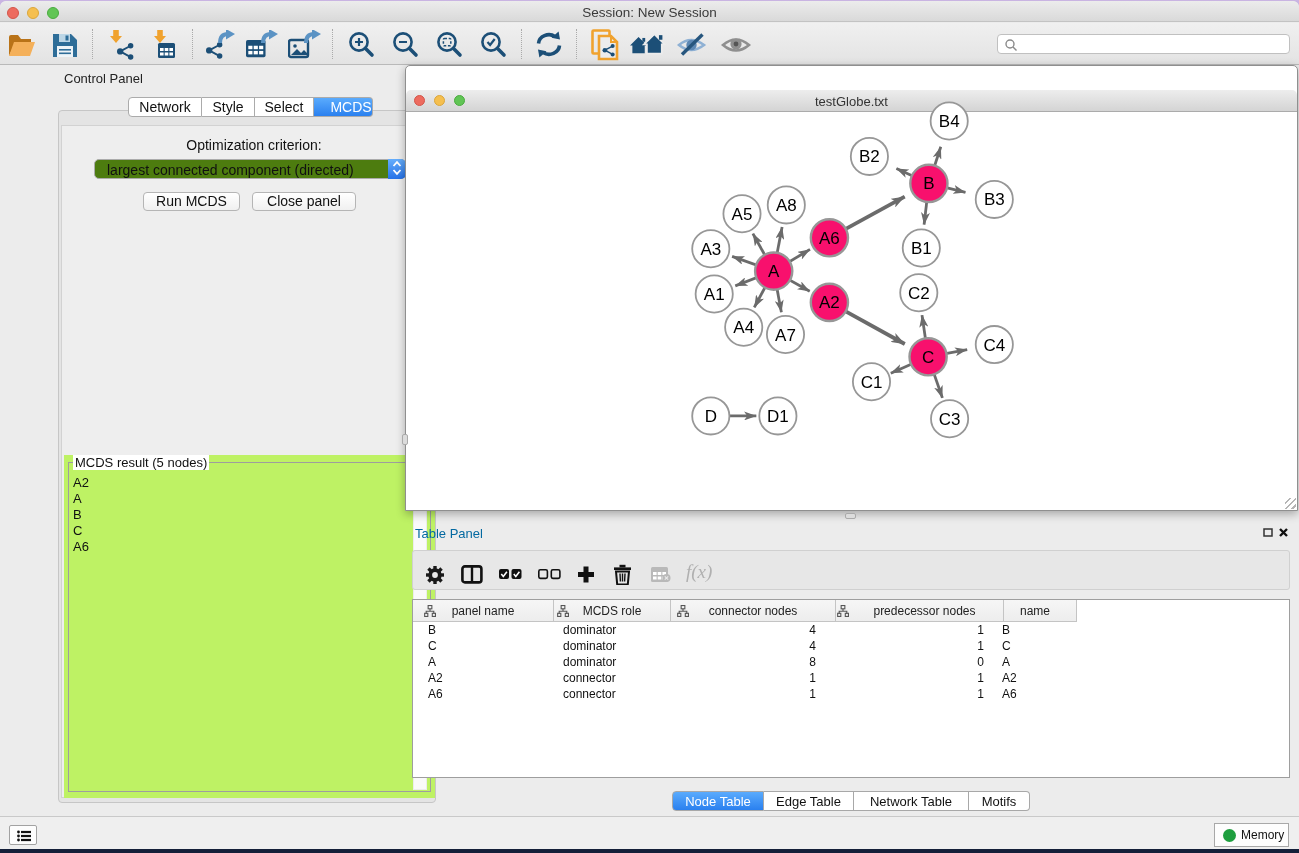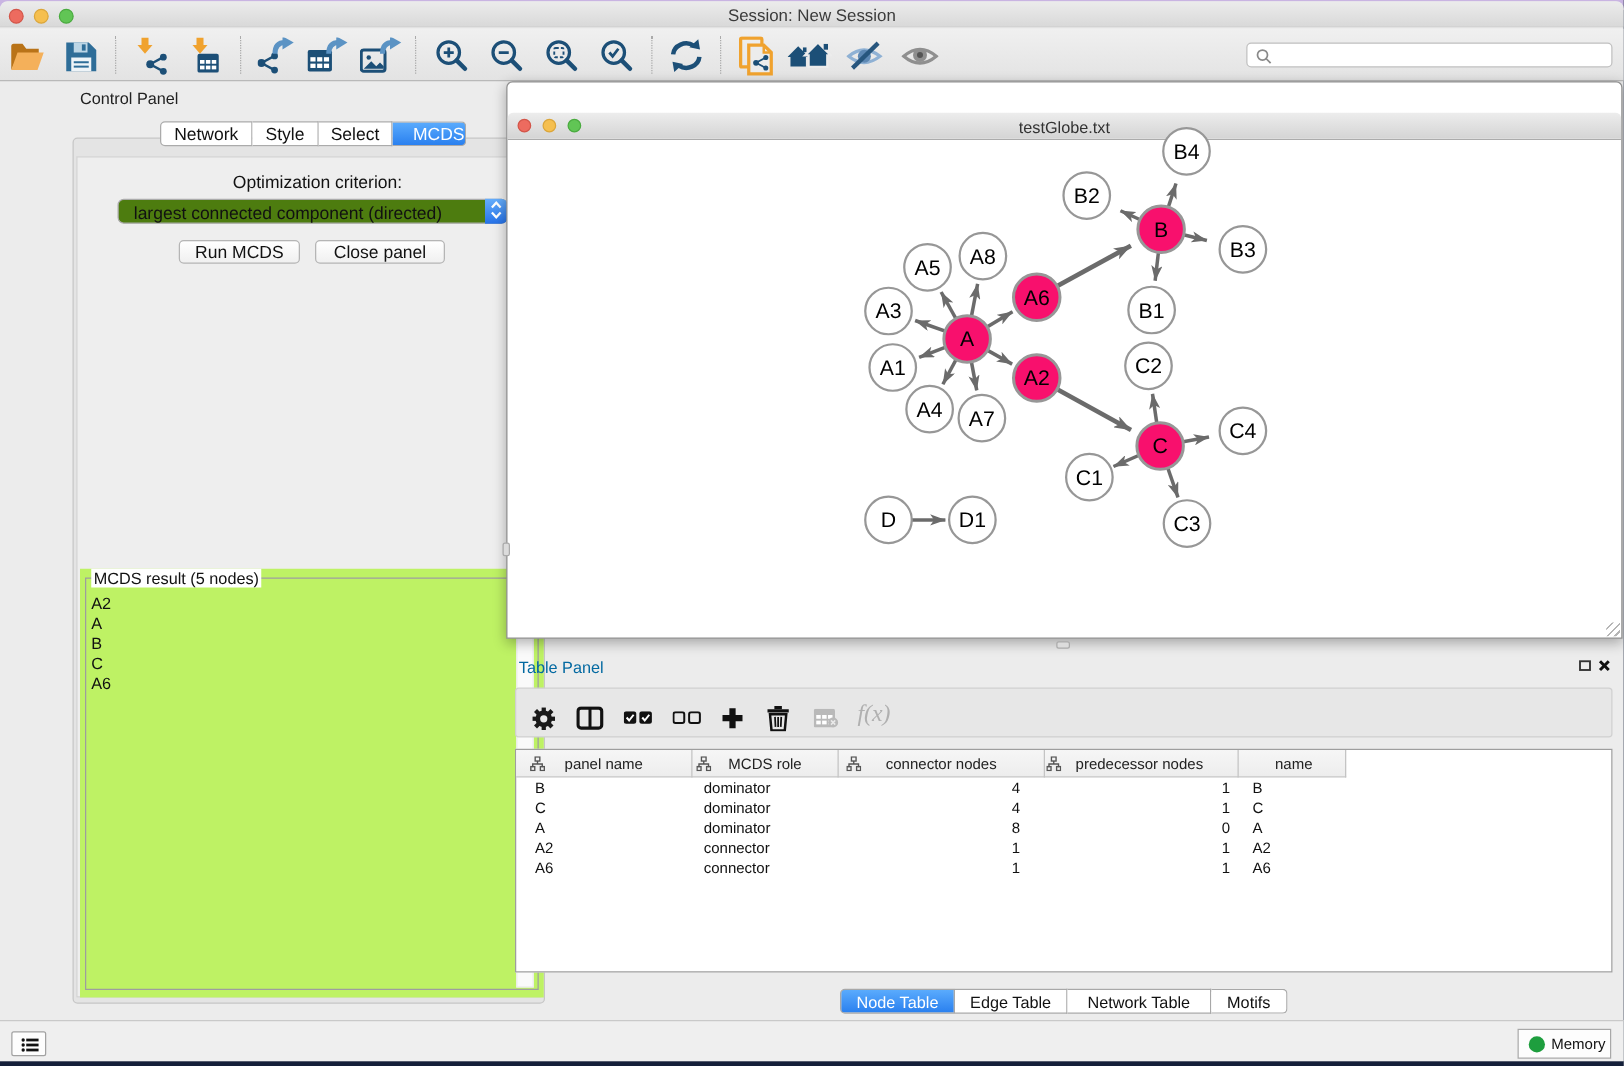--- a/index.html
+++ b/index.html
@@ -393,21 +393,21 @@
       <circle cx="15.5" cy="11" r="4" fill="#b9b9b9"></circle>
       <path d="M13.8,9.3 l3.4,3.4 M17.2,9.3 l-3.4,3.4" stroke="#e9e9e9" stroke-width="1.2"></path>
     </svg>
   <div id="fx">f(x)</div>
 
   <div id="tbl">
     <div id="thead" style="left:0;width:664px;"></div>
     <div class="hcell" style="left:0px;width:141px;">panel name</div>
     <div class="hcell" style="left:141px;width:117px;">MCDS role</div>
     <div class="hcell" style="left:258px;width:165px;">connector nodes</div>
-    <div class="hcell" style="left:420px;width:158px;text-align:center;">predecessor nodes</div>
+    <div class="hcell" style="left:433px;width:158px;text-align:center;">predecessor nodes</div>
     <div class="hcell" style="left:581px;width:83px;">name</div>
     <svg style="position:absolute;left:11px;top:5px" width="12" height="12" viewBox="0 0 11 11">
         <rect x="3.8" y="0.5" width="3.4" height="3" fill="none" stroke="#555" stroke-width="1"></rect>
         <path d="M5.5,3.5 V5.7 M2,8 V5.7 H9 V8" fill="none" stroke="#555" stroke-width="1"></path>
         <rect x="0.6" y="7.6" width="2.9" height="2.9" fill="none" stroke="#555" stroke-width="1"></rect>
         <rect x="7.6" y="7.6" width="2.9" height="2.9" fill="none" stroke="#555" stroke-width="1"></rect>
       </svg>
       <svg style="position:absolute;left:144px;top:5px" width="12" height="12" viewBox="0 0 11 11">
         <rect x="3.8" y="0.5" width="3.4" height="3" fill="none" stroke="#555" stroke-width="1"></rect>
         <path d="M5.5,3.5 V5.7 M2,8 V5.7 H9 V8" fill="none" stroke="#555" stroke-width="1"></path>

